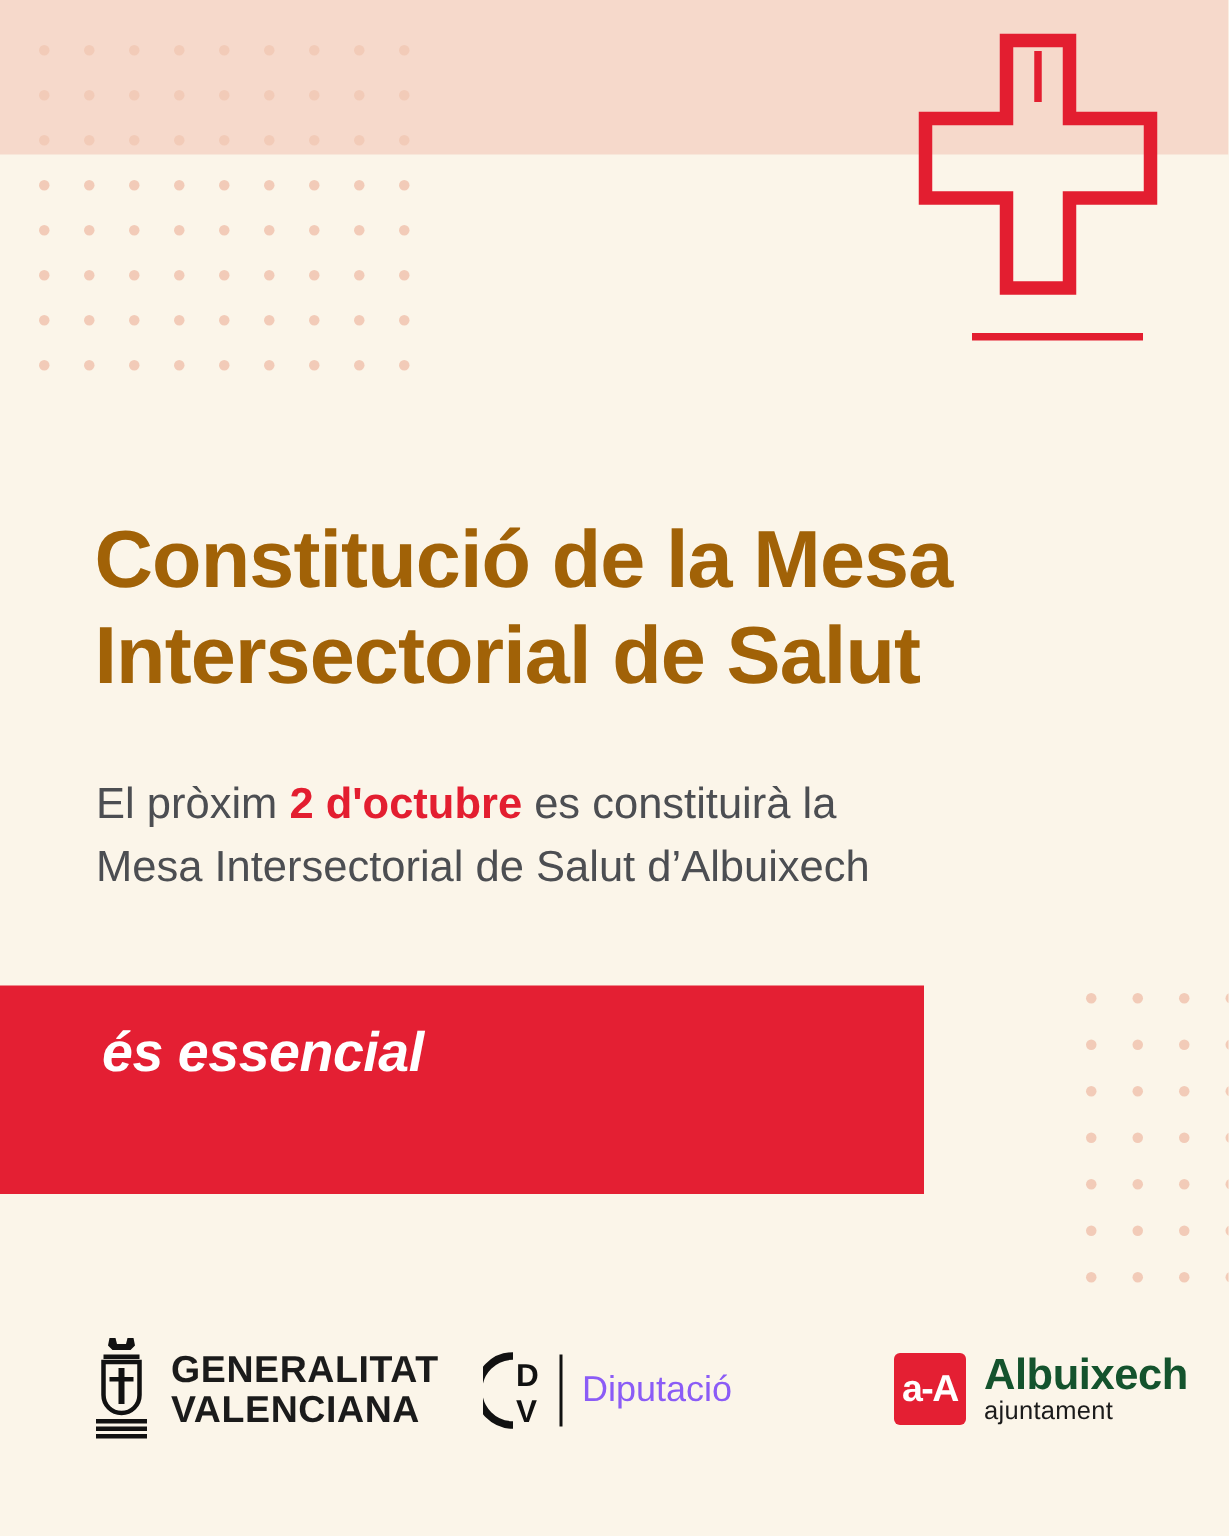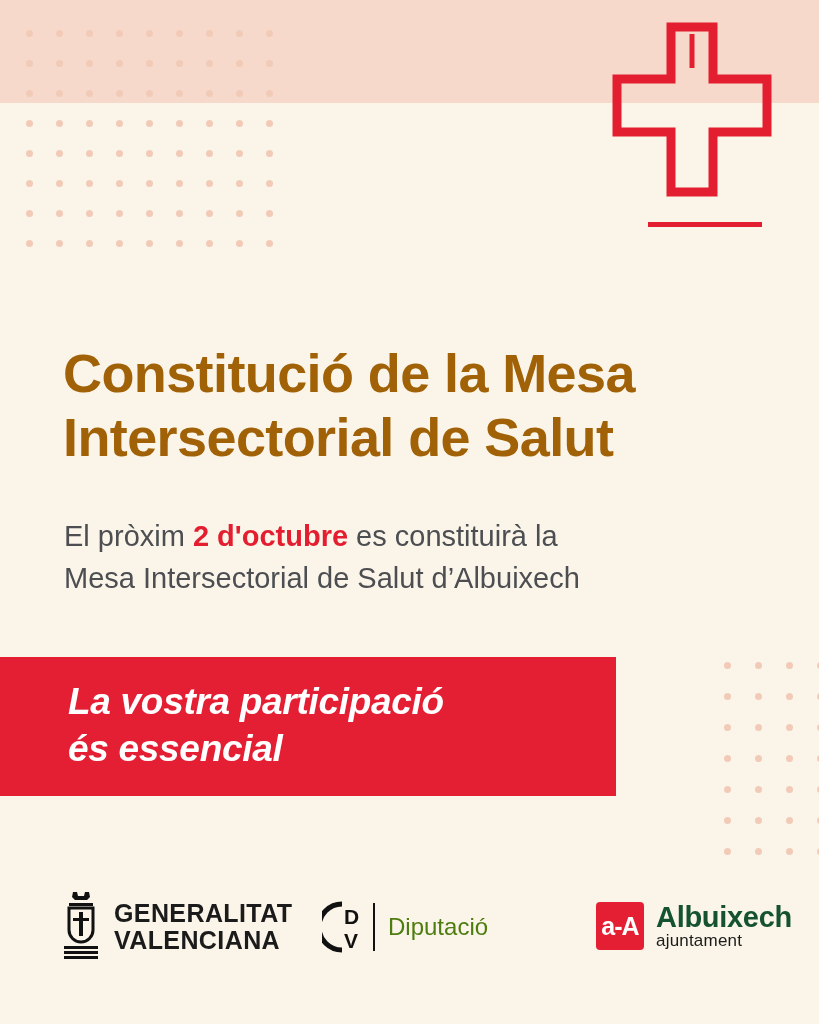--- a/index.html
+++ b/index.html
@@ -159,21 +159,21 @@
     font-weight: bold;
     line-height: 1.08;
     letter-spacing: 0.4px;
   }
   .gva-text .line { display: block; }
 
   
   .logo-dv { left: 322px; top: 18px; }
   .dv-mark { width: 60px; height: 58px; margin-right: 6px; }
   .dv-text {
-    color: #4d7c0f;
+    color: #8b5cf6;
     font-size: 24px;
     line-height: 1.2;
     font-weight: normal;
   }
   .dv-text .line { display: block; }
 
   
   .logo-alb { left: 596px; top: 22px; }
   .alb-mark {
     width: 48px;
@@ -530,21 +530,20 @@
     <span class="line">Intersectorial de Salut</span>
   </h1>
 
   <p class="subtitle">
     <span class="line"><span>El pròxim </span><span class="hl">2 d'octubre</span><span> es constituirà la</span></span>
     <span class="line">Mesa Intersectorial de Salut d’Albuixech</span>
   </p>
 
   <div class="banner">
     <div class="banner-text">
-      <span class="line">La vostra participació</span>
       <span class="line">és essencial</span>
     </div>
   </div>
 
   <div class="logos">
 
     <div class="logo logo-gva">
       <span class="gva-mark">
         <svg width="42" height="74" viewBox="0 0 42 74" xmlns="http://www.w3.org/2000/svg">
           <g fill="#111111">

